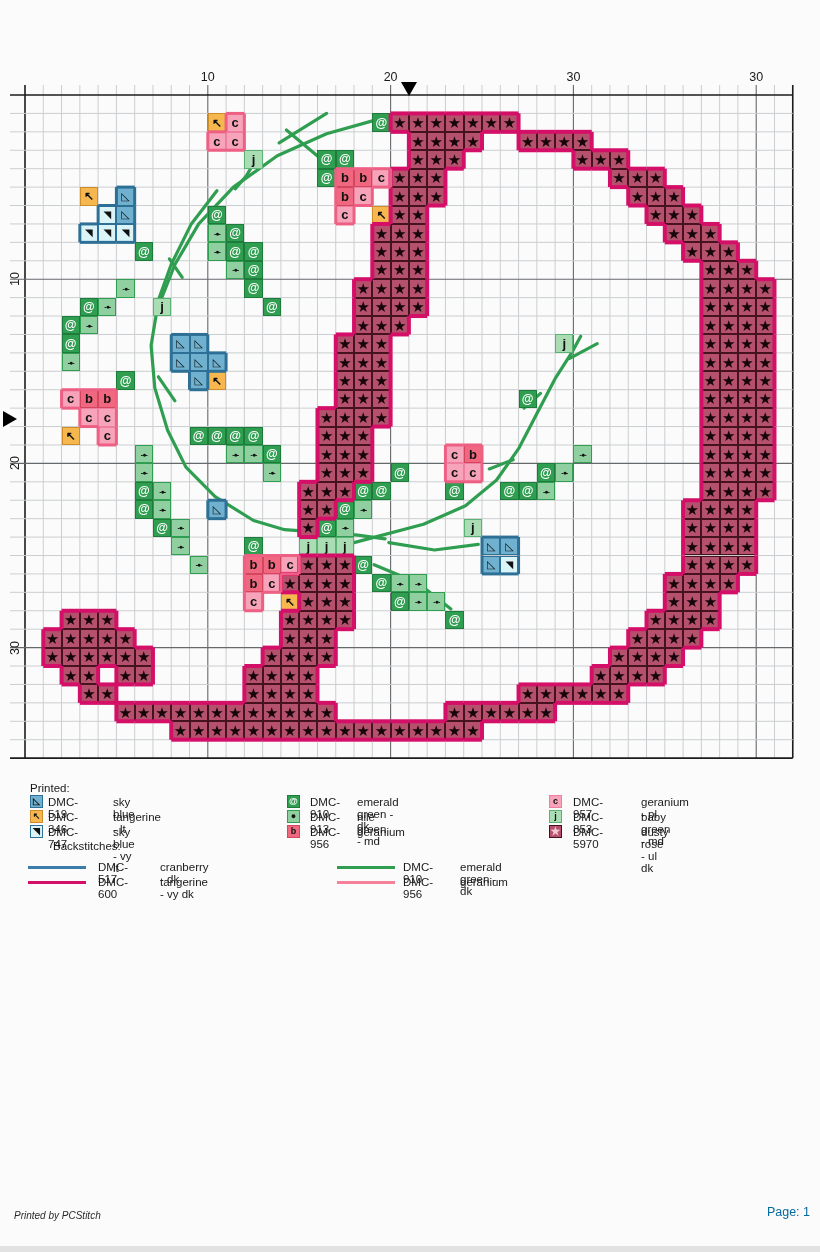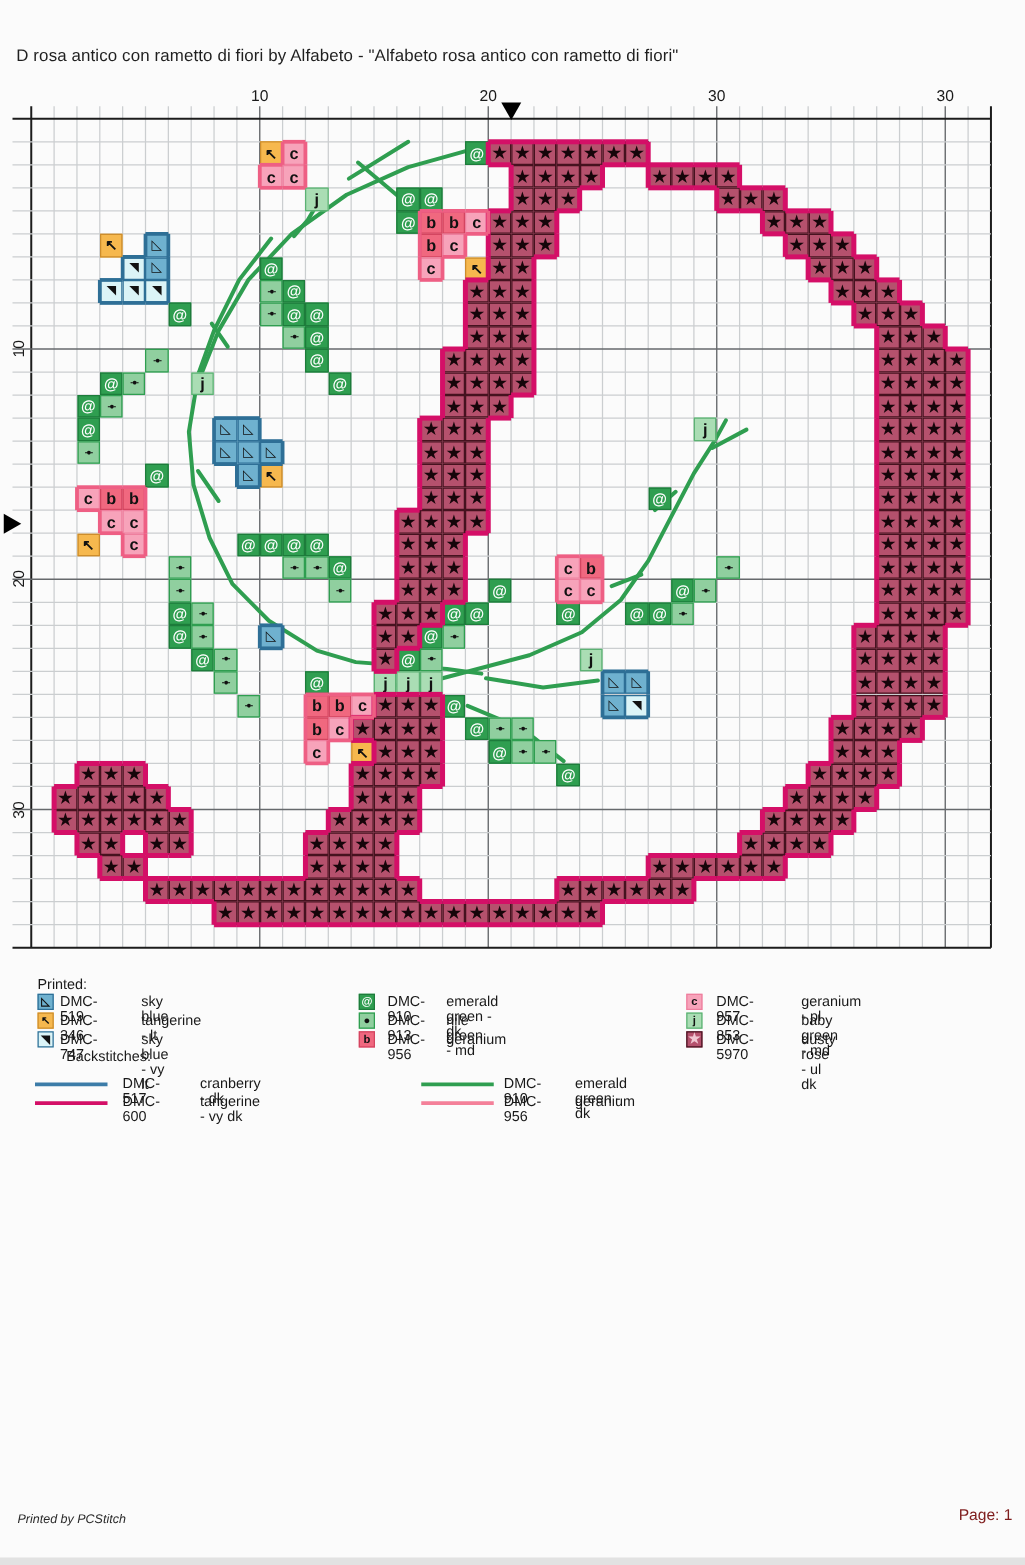--- a/index.html
+++ b/index.html
@@ -16,28 +16,27 @@
   .marker-left{position:absolute;width:0;height:0;border-top:8px solid transparent;border-bottom:8px solid transparent;border-left:14px solid #000;}
   .legend{position:absolute;left:0;top:778px;width:820px;height:120px;font-size:11.5px;color:#191919;}
   .legend-heading{position:absolute;left:30px;top:4px;}
   .backstitch-heading{position:absolute;left:30px;top:62px;padding-left:23px;}
   .lg-item{position:absolute;height:14px;}
   .lg-swatch{position:absolute;width:13px;height:13px;box-sizing:border-box;display:flex;align-items:center;justify-content:center;line-height:1;}
   .lg-code{position:absolute;top:1px;}
   .lg-name{position:absolute;top:1px;}
   .bs-line{position:absolute;width:58px;height:3px;top:6px;}
   .footer-left{position:absolute;left:14px;top:1210px;font-size:10px;font-style:italic;color:#2a2a2a;}
-  .footer-right{position:absolute;right:10px;top:1205px;font-size:12.5px;color:#7f1d1d;}
+  .footer-right{position:absolute;right:10px;top:1205px;font-size:12.5px;color:#0369a1;}
   .page-edge{position:absolute;left:0;bottom:0;width:820px;height:6px;background:#e2e2e2;}
 </style>
 </head>
 <body>
 
 <div class="page">
-  <div class="title">D rosa antico con rametto di fiori by Alfabeto - "Alfabeto rosa antico con rametto di fiori"</div>
 
   <div class="chart">
     <svg id="grid-svg" width="820" height="775">
         <line x1="25" y1="85" x2="25" y2="758.1200000000001" stroke="#1c1c1c" stroke-width="1.6"></line>
         <line x1="43.28" y1="85" x2="43.28" y2="758.1200000000001" stroke="#cbced0" stroke-width="1"></line>
         <line x1="61.56" y1="85" x2="61.56" y2="758.1200000000001" stroke="#cbced0" stroke-width="1"></line>
         <line x1="79.84" y1="85" x2="79.84" y2="758.1200000000001" stroke="#cbced0" stroke-width="1"></line>
         <line x1="98.12" y1="85" x2="98.12" y2="758.1200000000001" stroke="#cbced0" stroke-width="1"></line>
         <line x1="116.4" y1="85" x2="116.4" y2="758.1200000000001" stroke="#cbced0" stroke-width="1"></line>
         <line x1="134.68" y1="85" x2="134.68" y2="758.1200000000001" stroke="#cbced0" stroke-width="1"></line>

